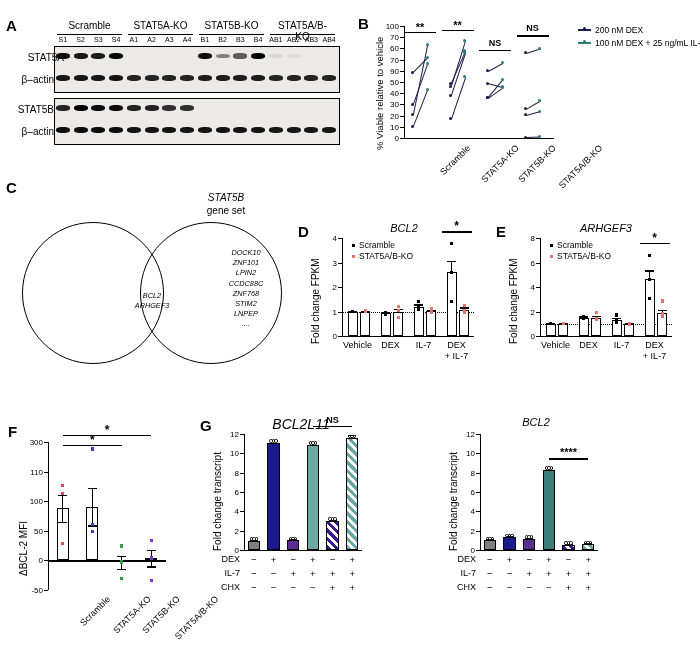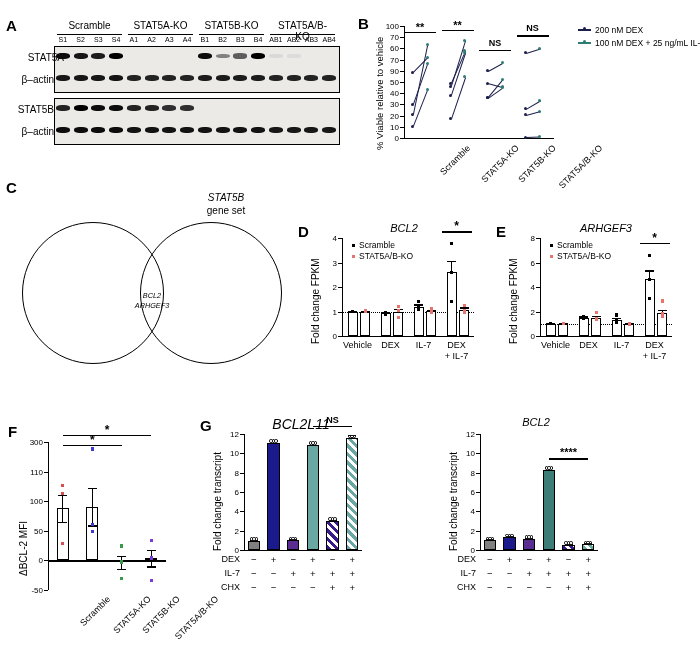--- a/index.html
+++ b/index.html
@@ -235,20 +235,33 @@
   <div id="c-righttitle" style="position:absolute;left:178px;top:13px;width:96px;text-align:center;font-size:10px;line-height:13px;">
       <div style="font-style: italic;">STAT5B</div>
       <div>gene set</div>
     </div>
   <div class="vcircle" style="left:22px;top:44px;width:140px;height:140px;"></div>
   <div class="vcircle" style="left:140px;top:44px;width:140px;height:140px;"></div>
   <div id="c-mid" style="position:absolute;left:130px;top:113px;width:44px;">
       <div class="gene">BCL2</div>
       <div class="gene">ARHGEF3</div>
     </div>
+  <div id="c-r2" style="position:absolute;left:220px;top:70px;width:52px;">
+      <div class="gene"></div>
+      <div class="gene"></div>
+      <div class="gene">DOCK10</div>
+      <div class="gene">ZNF101</div>
+      <div class="gene">LPIN2</div>
+      <div class="gene">CCDC88C</div>
+      <div class="gene">ZNF768</div>
+      <div class="gene">STIM2</div>
+      <div class="gene">LNPEP</div>
+      <div class="gene">....</div>
+      <div class="gene"></div>
+    </div>
 </div>
 
 <div class="panel" style="left:296px;top:196px;width:200px;height:180px;">
   <div class="plabel" style="position:absolute;left:2px;top:28px;">D</div>
   <div class="ital" style="position:absolute;left:108px;top:26px;font-size:11px;transform:translateX(-50%);">BCL2</div>
   <div class="ylab" style="left:14px;top:148px;">Fold change FPKM</div>
   <div id="d-plot" style="position:absolute;left:46px;top:42px;width:132px;height:98px;">
       <div class="axline" style="left: 0px; top: 0px; width: 1.3px; height: 98px;"></div>
       <div class="axline" style="left: 0px; top: 98px; width: 132px; height: 1.3px;"></div>
       <div class="tick" style="top: 98px;"></div>

